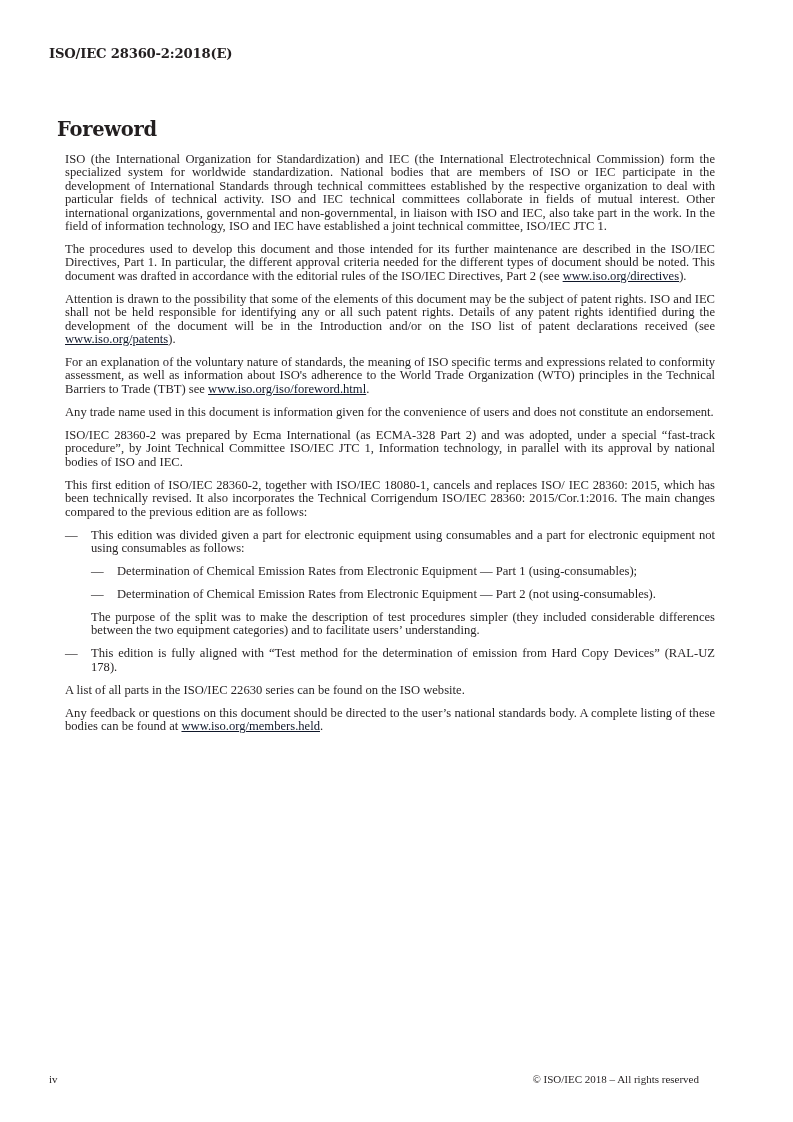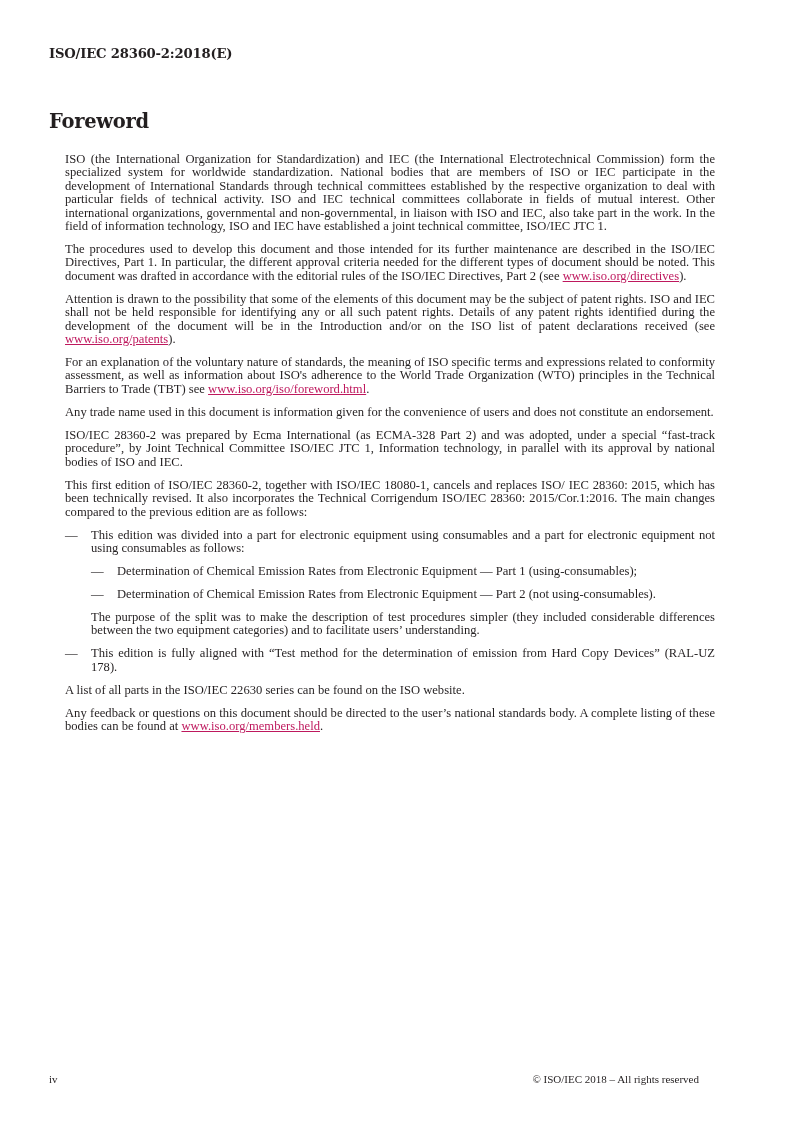--- a/index.html
+++ b/index.html
@@ -9,29 +9,29 @@
       color: #231f20;
     }
     .page-header {
       position: absolute; left: 49px; top: 46px;
       font-family: "DejaVu Serif", serif; font-weight: bold;
       font-size: 13.2px; letter-spacing: -0.2px;
     }
     .title {
       position: absolute; left: 49px; top: 110px;
       font-family: "DejaVu Serif", serif; font-weight: bold;
-      font-size: 19.5px; letter-spacing: -0.3px; margin: 0;
+      font-size: 19.5px; letter-spacing: -0.3px; margin: 8px;
     }
     .body {
       position: absolute; left: 65px; top: 153px; width: 650px;
       font-family: "Liberation Serif", serif;
       font-size: 12.6px; line-height: 13.4px;
     }
     .body p { margin: 0 0 9.6px 0; text-align: justify; }
-    .body a { color: #be185d; text-decoration: underline; }
+    .body a { color: #0f172a; text-decoration: underline; }
     .list { list-style: none; margin: 0 0 9.6px 0; padding: 0; }
     .list > li { position: relative; padding-left: 26px; margin: 0 0 9.6px 0; text-align: justify; }
     .dash { position: absolute; left: 0; top: 0; }
     .list .list { margin-top: 9.6px; }
     .sub-p { margin: 0; text-align: justify; }
     .footer {
       position: absolute; top: 1073px; left: 49px; width: 650px;
       font-family: "Liberation Serif", serif; font-size: 11px;
       display: flex; justify-content: space-between;
     }
@@ -54,21 +54,21 @@
 
   <p>Any trade name used in this document is information given for the convenience of users and does not constitute an endorsement.</p>
 
   <p>ISO/IEC 28360-2 was prepared by Ecma International (as ECMA-328 Part 2) and was adopted, under a special “fast-track procedure”, by Joint Technical Committee ISO/IEC JTC 1, Information technology, in parallel with its approval by national bodies of ISO and IEC.</p>
 
   <p>This first edition of ISO/IEC 28360-2, together with ISO/IEC 18080-1, cancels and replaces ISO/ IEC 28360: 2015, which has been technically revised. It also incorporates the Technical Corrigendum ISO/IEC 28360: 2015/Cor.1:2016. The main changes compared to the previous edition are as follows:</p>
 
   <ul class="list">
     <li>
       <span class="dash">—</span>
-      <div class="sub-p">This edition was divided into a part for electronic equipment using consumables and a part for electronic equipment not using consumables as follows:</div>
+      <div class="sub-p">This edition was divided given a part for electronic equipment using consumables and a part for electronic equipment not using consumables as follows:</div>
       <ul class="list">
         <li>
           <span class="dash">—</span>
           <span>Determination of Chemical Emission Rates from Electronic Equipment — Part 1 (using-consumables);</span>
         </li>
         <li>
           <span class="dash">—</span>
           <span>Determination of Chemical Emission Rates from Electronic Equipment — Part 2 (not using-consumables).</span>
         </li>
       </ul>

